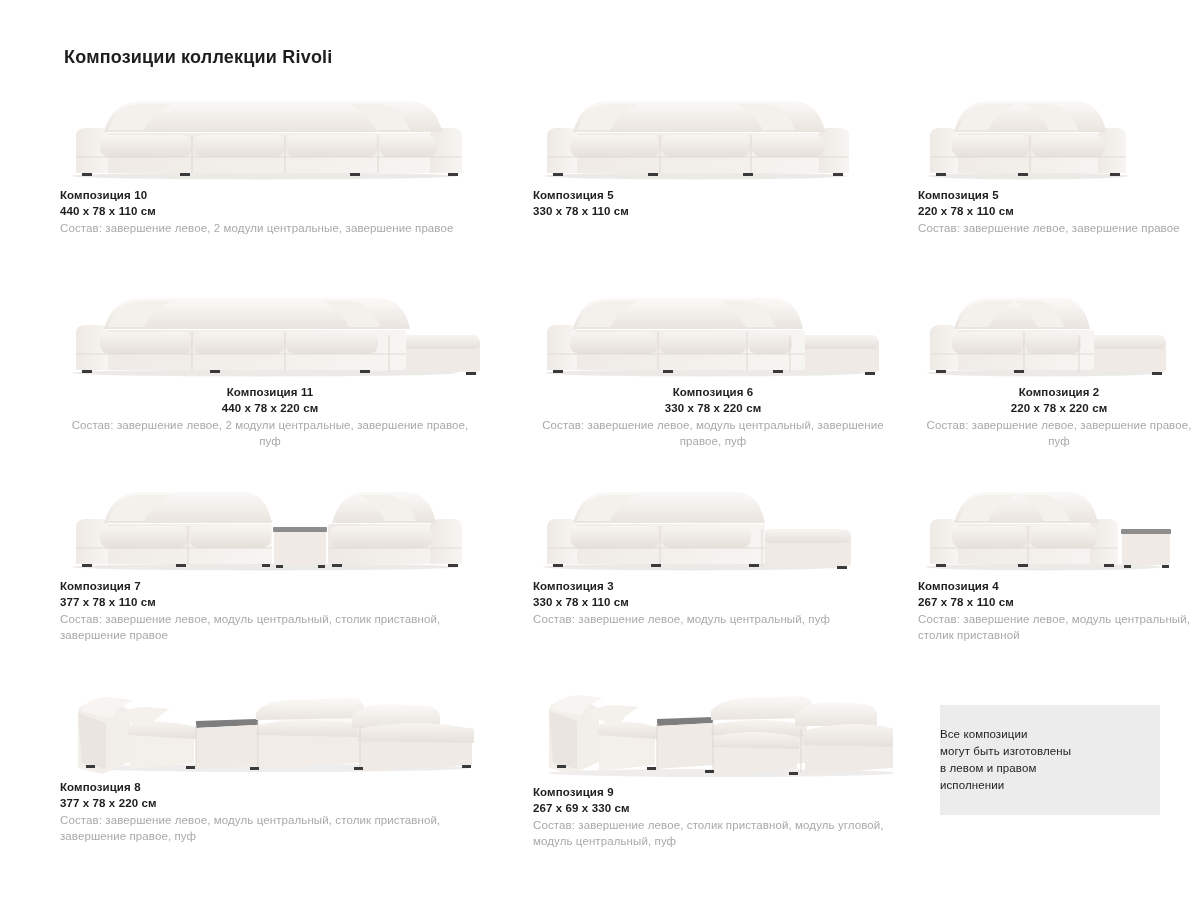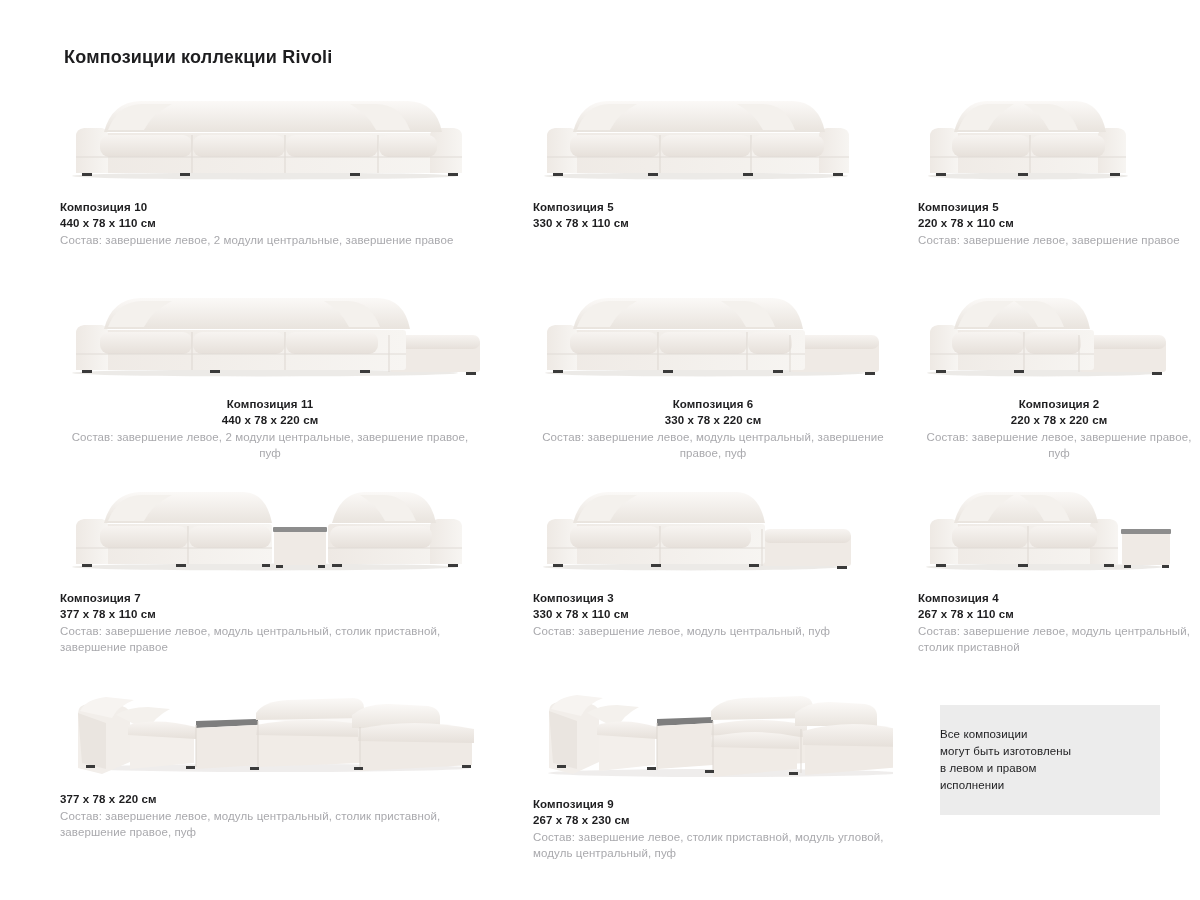--- a/index.html
+++ b/index.html
@@ -30,21 +30,21 @@
   .col-2 { left: 533px; width: 360px; }
   .col-3 { left: 918px; width: 282px; }
 
   .fig {
     position: relative;
     width: 100%;
     background: #fff;
     overflow: hidden;
   }
 
-  .caption { margin-top: 16px; }
+  .caption { margin-top: 4px; }
   .cap-name {
     font-size: 11.5px; font-weight: 700; color: #1d1d1f;
     line-height: 16px; letter-spacing: 0.1px;
   }
   .cap-dims {
     font-size: 11.5px; font-weight: 700; color: #1d1d1f;
     line-height: 16px; letter-spacing: 0.1px;
   }
   .cap-desc {
     font-size: 11.5px; font-weight: 400; color: #a9a9ad;
@@ -415,20 +415,21 @@
             <line x1="300" y1="52" x2="300" y2="94" stroke="#ddd7d1" stroke-width="1"></line>
 
             <rect x="26" y="90" width="9" height="3" fill="#3a3a3a"></rect>
             <rect x="126" y="91" width="9" height="3" fill="#3a3a3a"></rect>
             <rect x="190" y="92" width="9" height="3" fill="#3a3a3a"></rect>
             <rect x="294" y="92" width="9" height="3" fill="#3a3a3a"></rect>
             <rect x="402" y="90" width="9" height="3" fill="#3a3a3a"></rect>
           </svg>
         </div>
         <div class="caption">
+          <div class="cap-name">Композиция 8</div>
           <div class="cap-dims">377 x 78 x 220 см</div>
           <div class="cap-desc">Состав: завершение левое, модуль центральный, столик приставной, завершение правое, пуф</div>
         </div>
       </div>
 
       <div class="cell col-2">
         <div class="fig">
           <svg width="380" height="105" viewBox="0 0 380 105">
             <ellipse cx="190" cy="98" rx="175" ry="4" fill="#dcd8d4" opacity="0.45"></ellipse>
 
@@ -460,21 +461,21 @@
 
             <rect x="24" y="90" width="9" height="3" fill="#3a3a3a"></rect>
             <rect x="114" y="92" width="9" height="3" fill="#3a3a3a"></rect>
             <rect x="172" y="95" width="9" height="3" fill="#3a3a3a"></rect>
             <rect x="256" y="97" width="9" height="3" fill="#3a3a3a"></rect>
             <rect x="360" y="92" width="9" height="3" fill="#3a3a3a"></rect>
           </svg>
         </div>
         <div class="caption">
           <div class="cap-name">Композиция 9</div>
-          <div class="cap-dims">267 x 78 x 230 см</div>
+          <div class="cap-dims">267 x 69 x 330 см</div>
           <div class="cap-desc">Состав: завершение левое, столик приставной, модуль угловой, модуль центральный, пуф</div>
         </div>
       </div>
     </div>
 
   </div>
 
   <div class="info-box">
     <div class="info-box-text">Все композиции
 могут быть изготовлены

